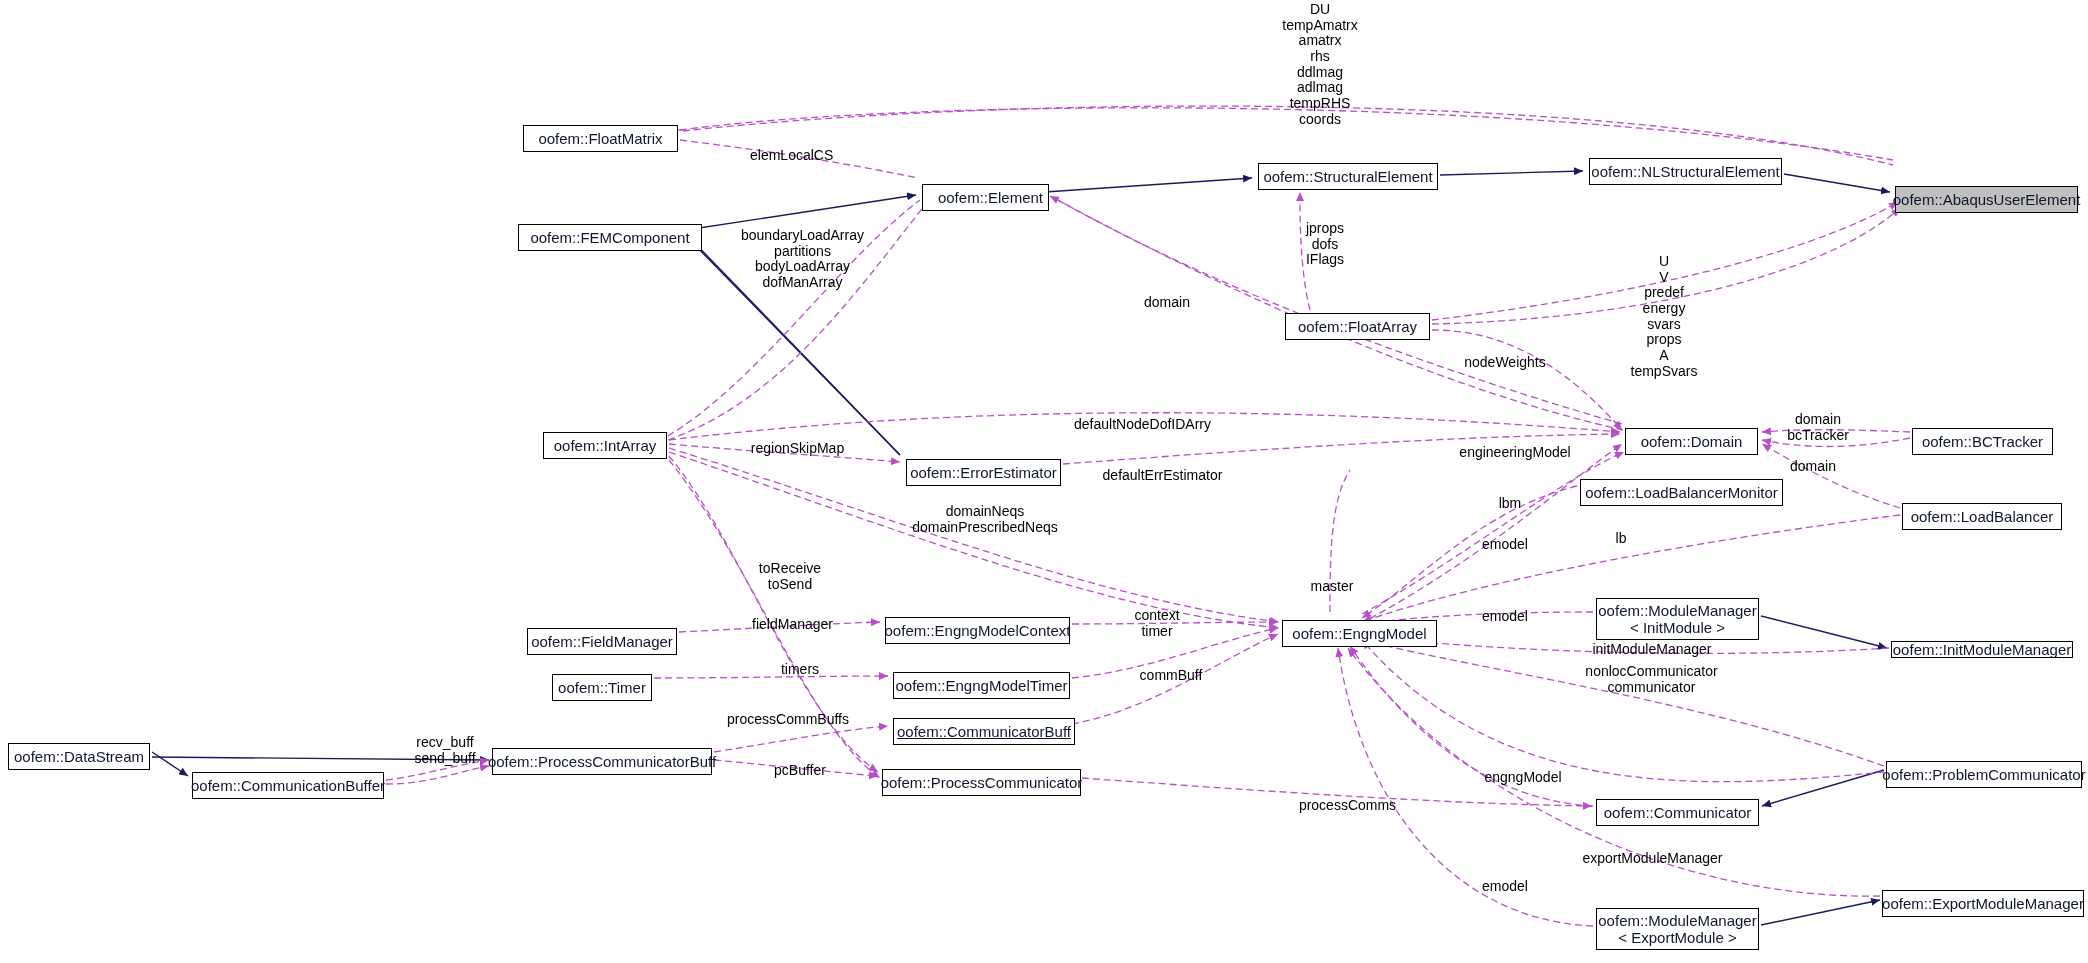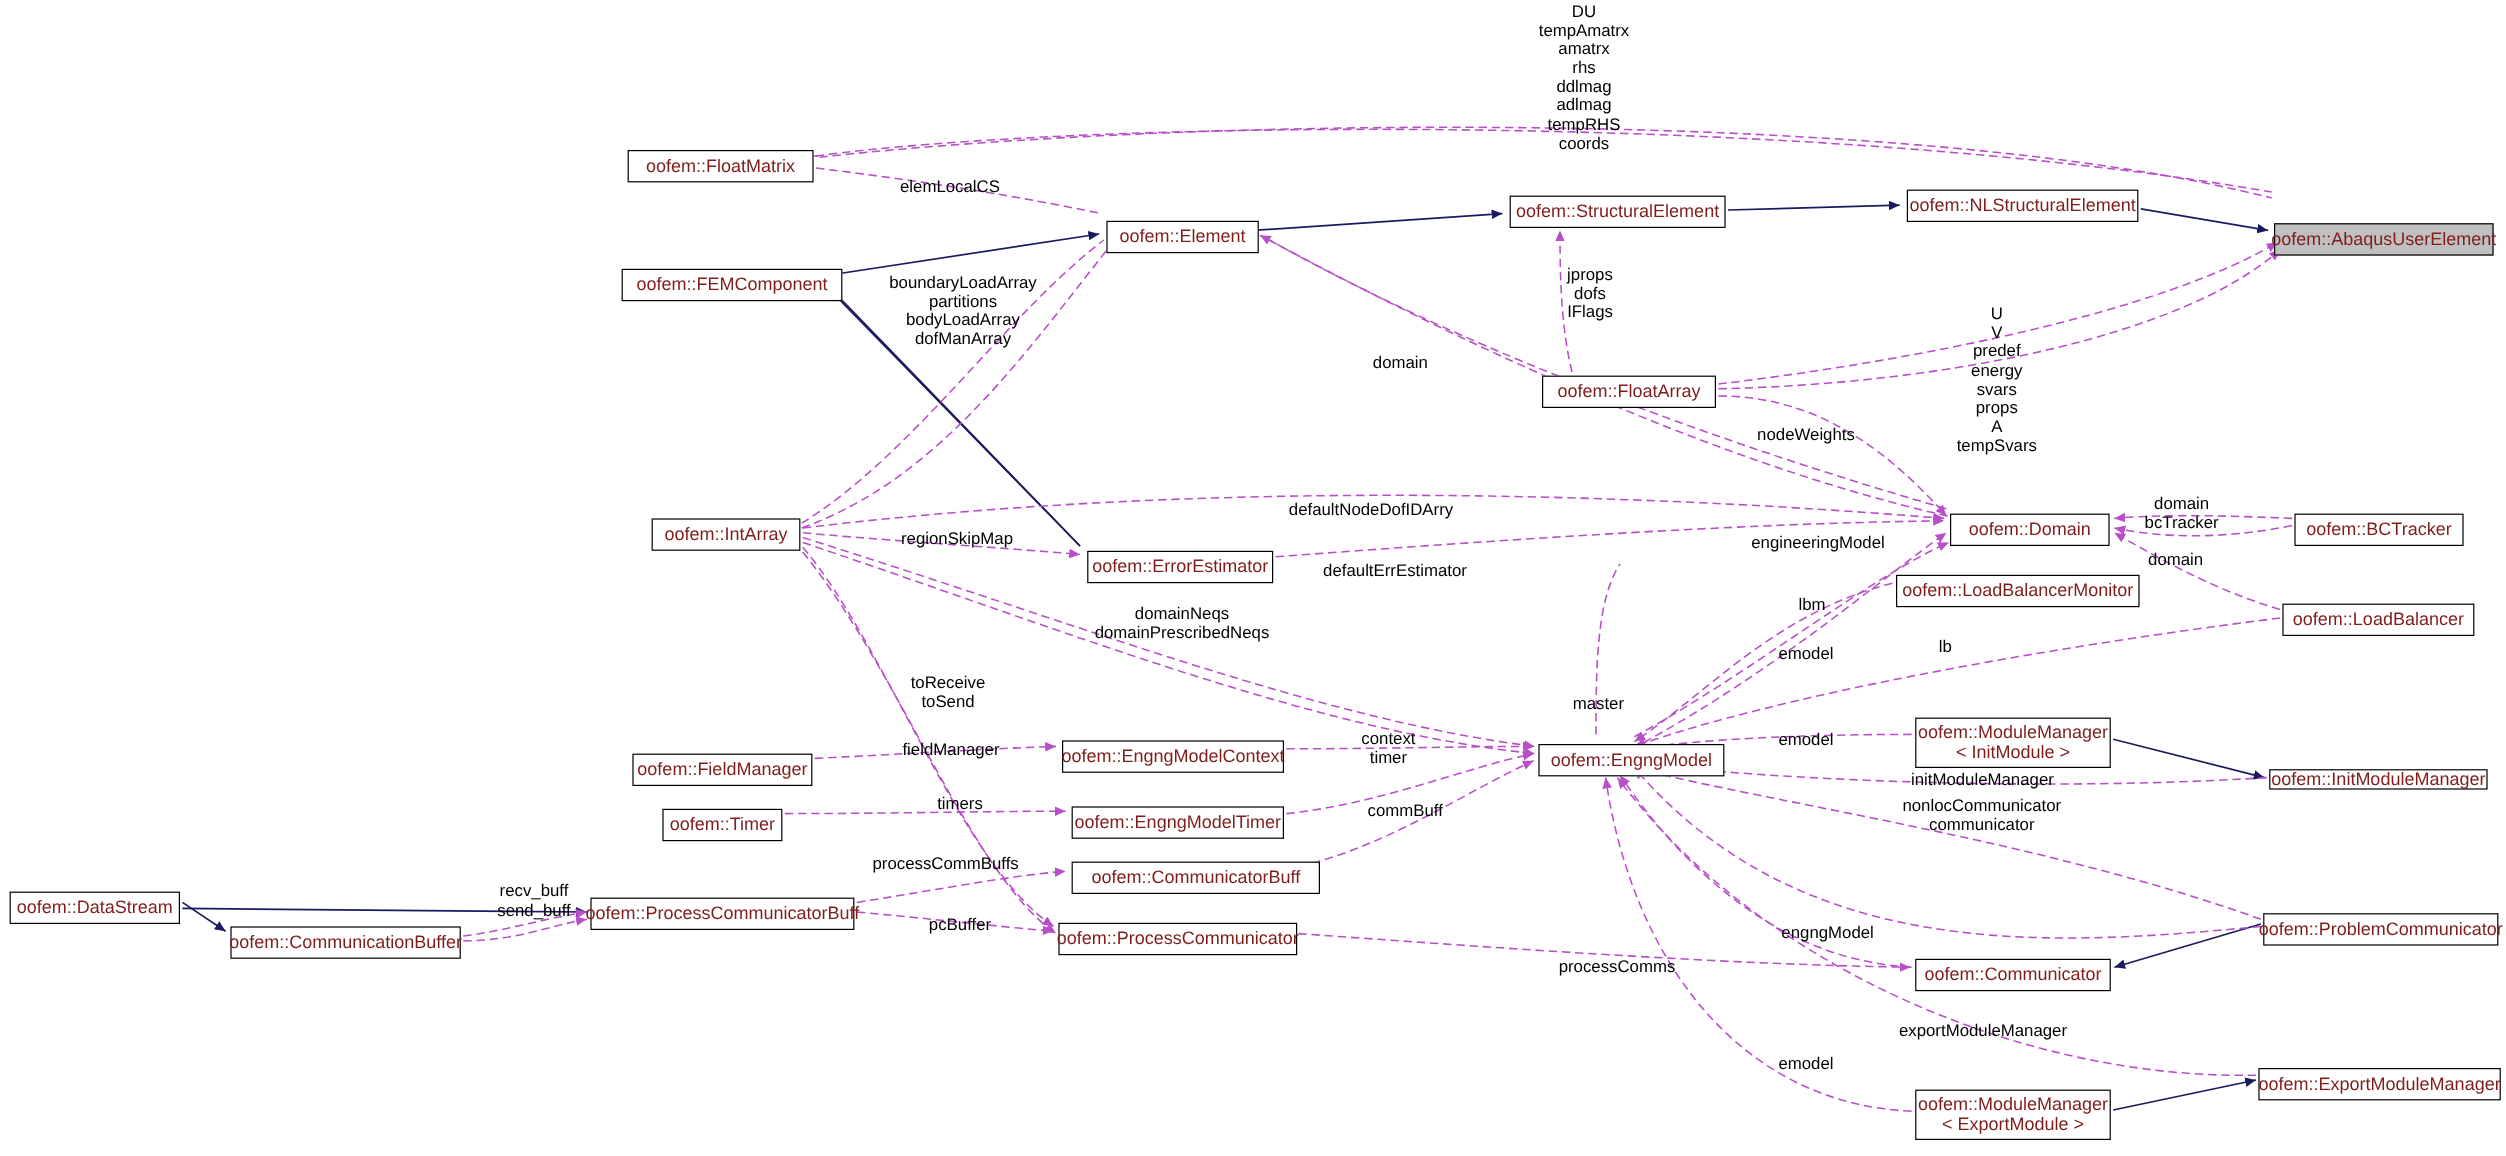--- a/index.html
+++ b/index.html
@@ -21,21 +21,21 @@
     top: 0;
     width: 2088px;
     height: 963px;
     pointer-events: none;
   }
   .node {
     position: absolute;
     box-sizing: border-box;
     border: 1px solid #000000;
     background: #ffffff;
-    color: #7f1d1d;
+    color: #0f172a;
     font-size: 15px;
     line-height: 1.15;
     text-align: center;
     display: flex;
     align-items: center;
     justify-content: center;
     white-space: pre;
     padding: 0 5px;
   }
   .node.highlight {
@@ -161,36 +161,36 @@
       <path d="M1880,896 C1680,900 1460,800 1348,648" marker-end="url(#arrow-purple)"></path>
 
       <path d="M1593,926 C1450,920 1360,800 1338,648" marker-end="url(#arrow-purple)"></path>
 
       <path d="M1622,424 C1400,360 1200,280 1058,200"></path>
     </g>
   </svg>
 
   <div class="node" style="left:523px;top:125px;width:155px;height:27px;"><span>oofem::FloatMatrix</span></div>
   <div class="node" style="left:518px;top:224px;width:184px;height:27px;"><span>oofem::FEMComponent</span></div>
-  <div class="node" style="left:922px;top:184px;width:127px;height:27px;"><span>oofem::Element</span></div>
+  <div class="node" style="left:922px;top:184px;width:127px;height:27px;justify-content:flex-end;"><span>oofem::Element</span></div>
   <div class="node" style="left:1258px;top:163px;width:180px;height:27px;"><span>oofem::StructuralElement</span></div>
   <div class="node" style="left:1589px;top:158px;width:193px;height:27px;"><span>oofem::NLStructuralElement</span></div>
   <div class="node highlight" style="left:1895px;top:186px;width:183px;height:27px;"><span>oofem::AbaqusUserElement</span></div>
   <div class="node" style="left:1285px;top:313px;width:145px;height:27px;"><span>oofem::FloatArray</span></div>
   <div class="node" style="left:543px;top:432px;width:124px;height:27px;"><span>oofem::IntArray</span></div>
   <div class="node" style="left:906px;top:459px;width:155px;height:27px;"><span>oofem::ErrorEstimator</span></div>
   <div class="node" style="left:1625px;top:428px;width:133px;height:27px;"><span>oofem::Domain</span></div>
   <div class="node" style="left:1912px;top:428px;width:141px;height:27px;"><span>oofem::BCTracker</span></div>
   <div class="node" style="left:1580px;top:479px;width:203px;height:27px;"><span>oofem::LoadBalancerMonitor</span></div>
   <div class="node" style="left:1902px;top:503px;width:160px;height:27px;"><span>oofem::LoadBalancer</span></div>
   <div class="node" style="left:527px;top:628px;width:150px;height:27px;"><span>oofem::FieldManager</span></div>
   <div class="node" style="left:552px;top:674px;width:100px;height:27px;"><span>oofem::Timer</span></div>
   <div class="node" style="left:885px;top:617px;width:185px;height:27px;"><span>oofem::EngngModelContext</span></div>
   <div class="node" style="left:893px;top:672px;width:177px;height:27px;"><span>oofem::EngngModelTimer</span></div>
-  <div class="node" style="left:893px;top:718px;width:207px;height:27px;"><span>oofem::CommunicatorBuff</span></div>
+  <div class="node" style="left:893px;top:718px;width:182px;height:27px;text-decoration:underline;"><span>oofem::CommunicatorBuff</span></div>
   <div class="node" style="left:882px;top:769px;width:199px;height:27px;"><span>oofem::ProcessCommunicator</span></div>
   <div class="node" style="left:1282px;top:620px;width:155px;height:27px;"><span>oofem::EngngModel</span></div>
   <div class="node" style="left:8px;top:743px;width:142px;height:27px;"><span>oofem::DataStream</span></div>
   <div class="node" style="left:192px;top:772px;width:192px;height:27px;"><span>oofem::CommunicationBuffer</span></div>
   <div class="node" style="left:492px;top:748px;width:220px;height:27px;"><span>oofem::ProcessCommunicatorBuff</span></div>
   <div class="node" style="left:1596px;top:598px;width:163px;height:42px;"><span>oofem::ModuleManager
 &lt; InitModule &gt;</span></div>
   <div class="node" style="left:1891px;top:641px;width:182px;height:17px;"><span>oofem::InitModuleManager</span></div>
   <div class="node" style="left:1886px;top:761px;width:196px;height:27px;"><span>oofem::ProblemCommunicator</span></div>
   <div class="node" style="left:1596px;top:799px;width:163px;height:27px;"><span>oofem::Communicator</span></div>

